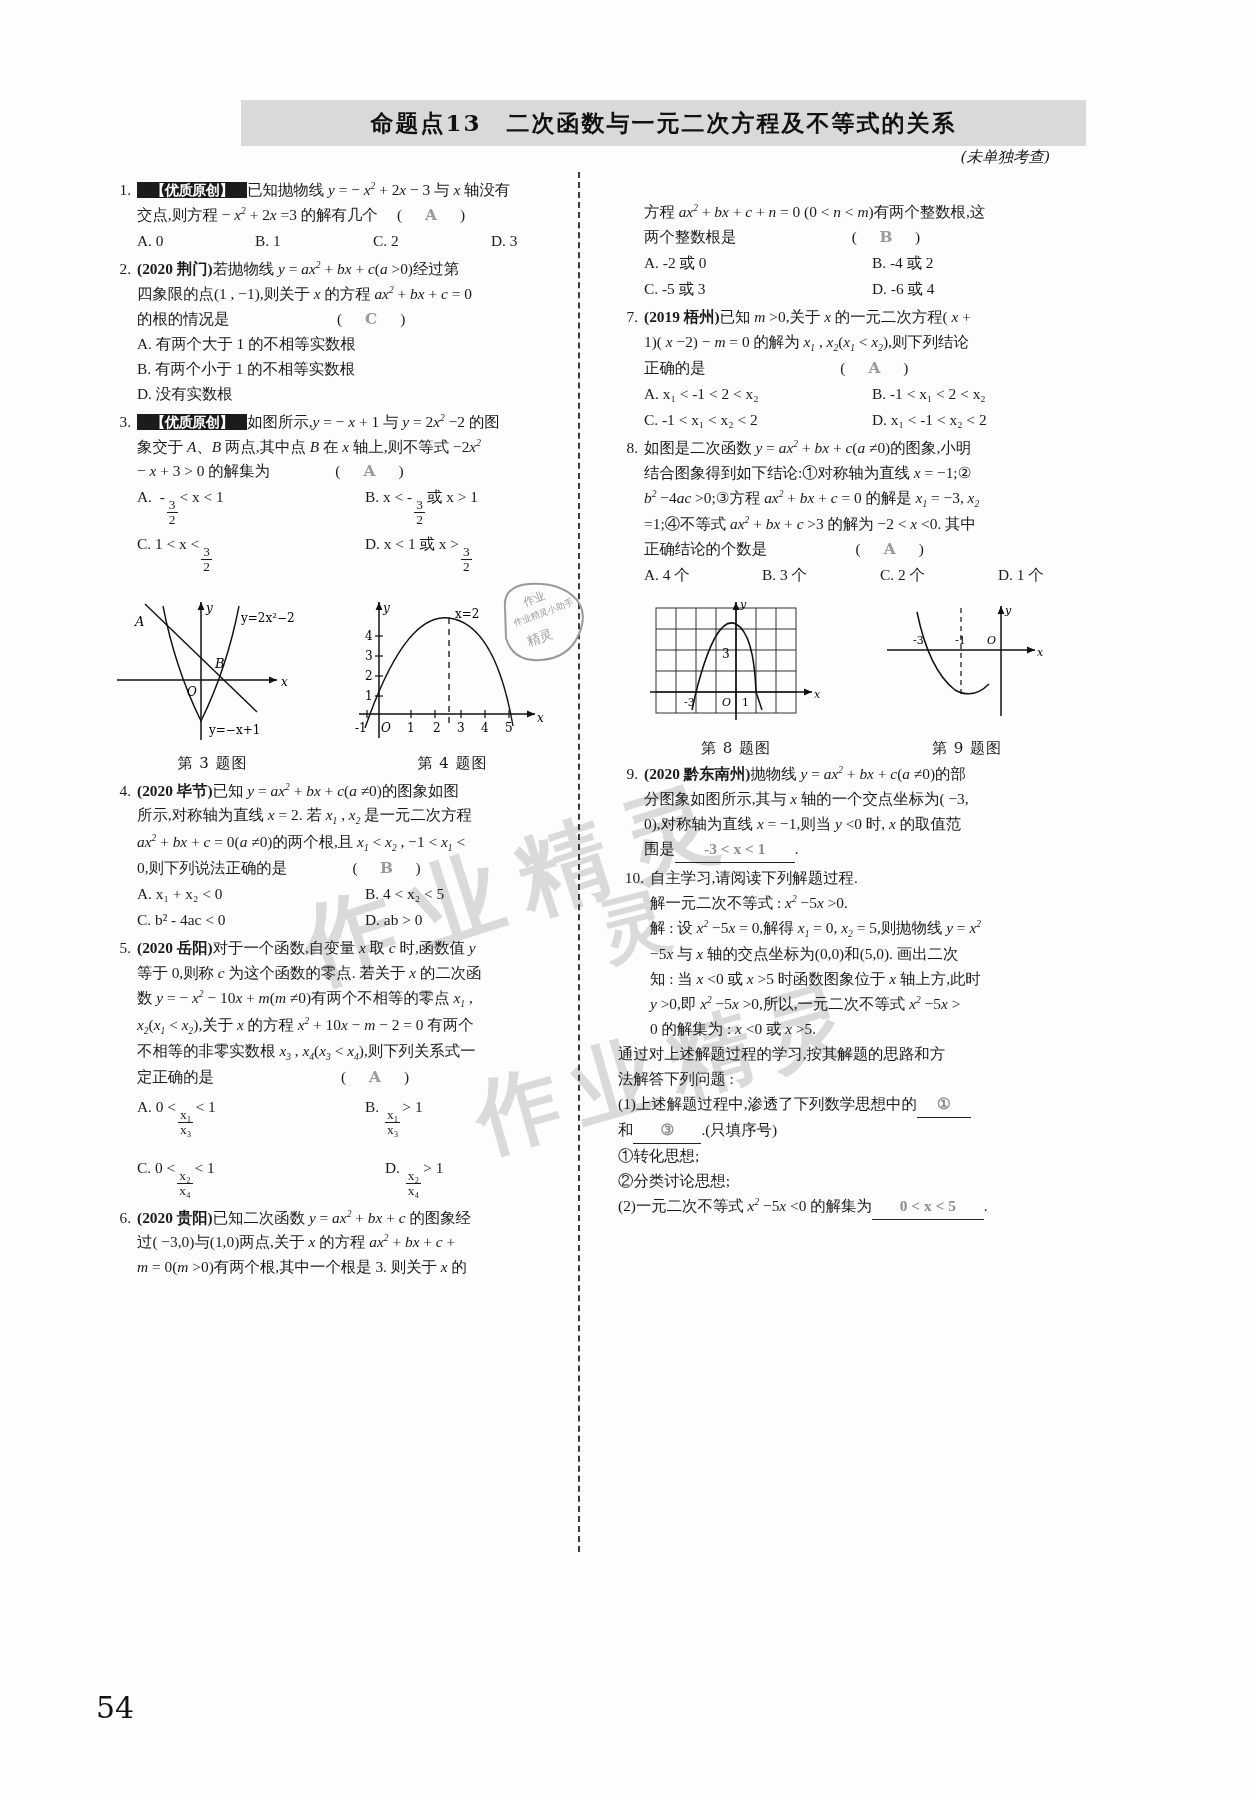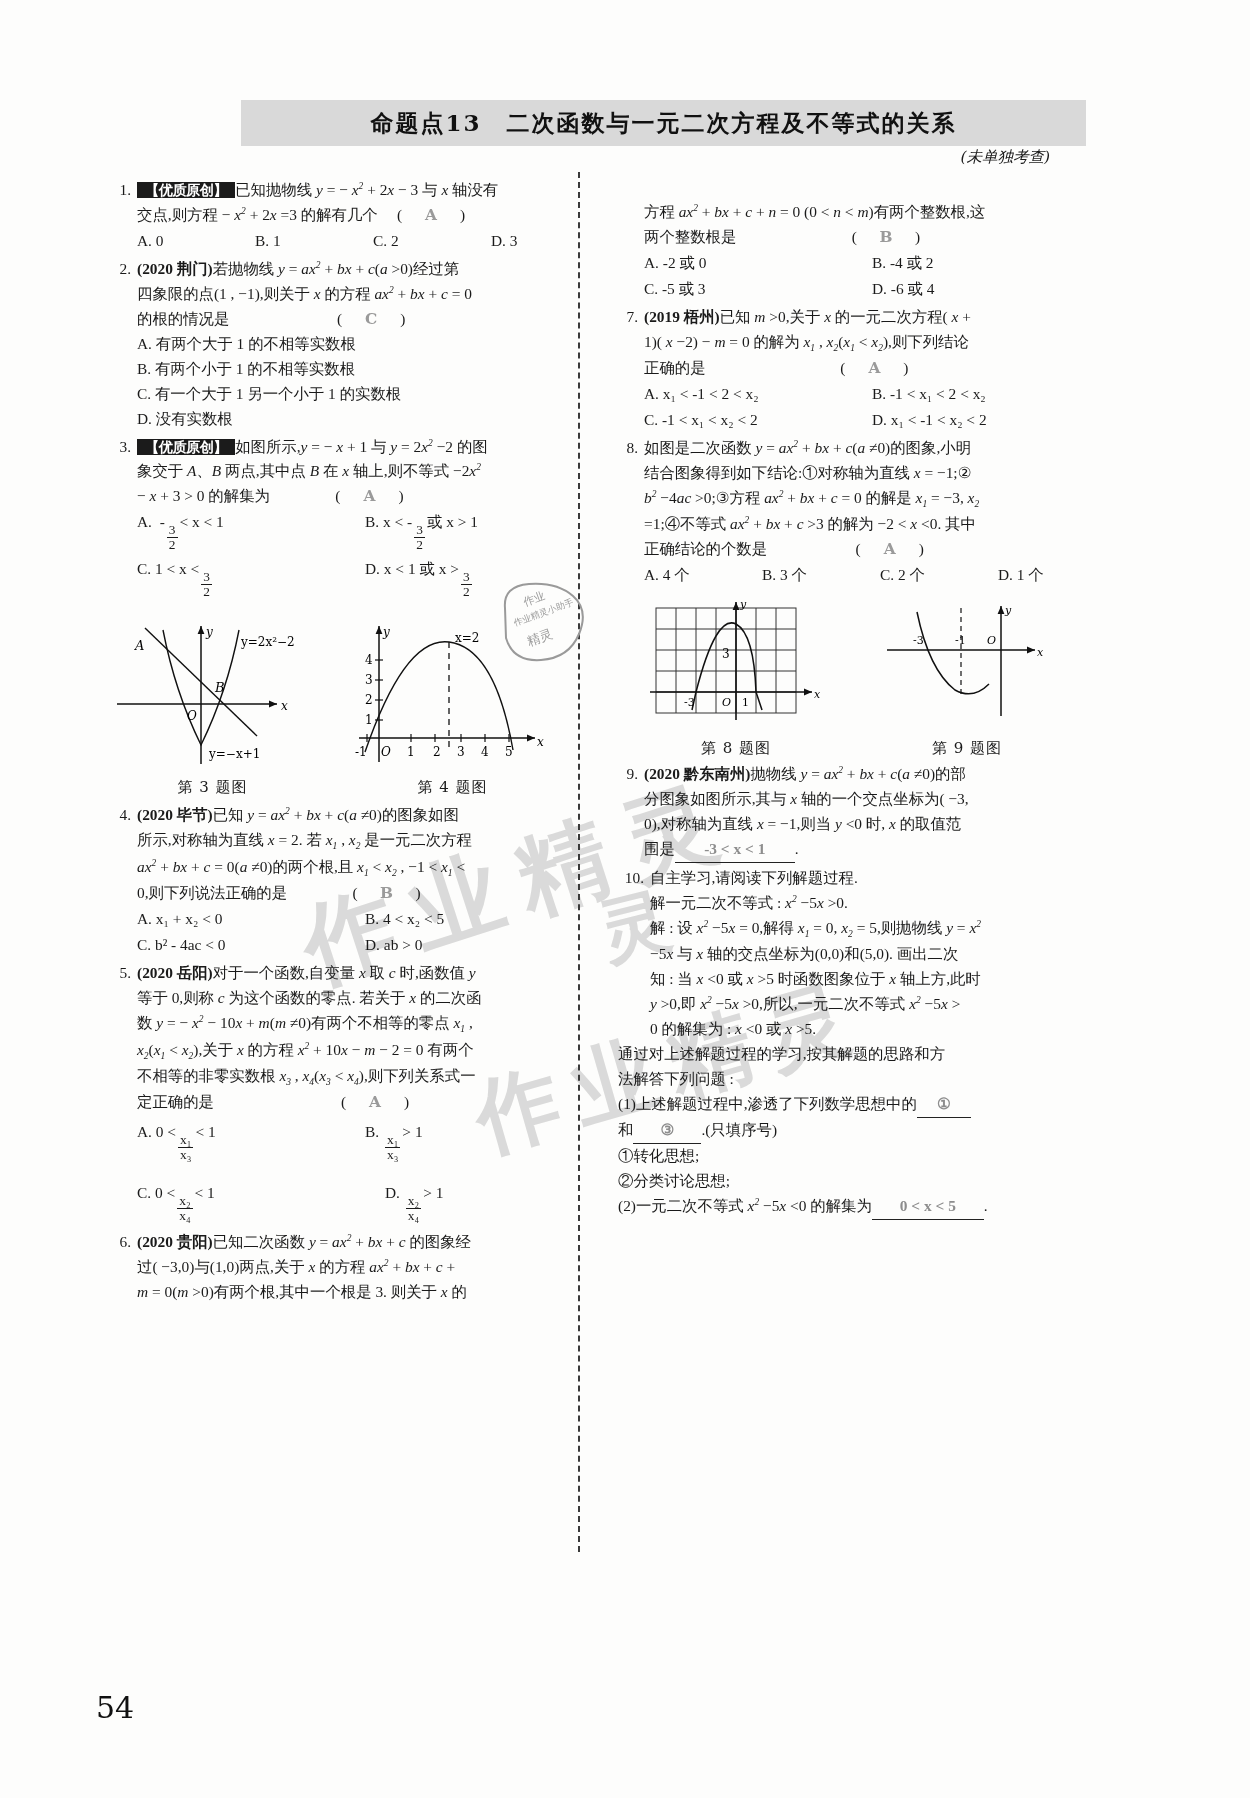--- a/index.html
+++ b/index.html
@@ -38,21 +38,21 @@
     position:absolute; left:578px; top:172px; width:0; height:1380px;
     border-left:2px dashed #3a3a3a;
   }
   
   .q { display:flex; margin-bottom:3px; font-size:15.4px; line-height:1.62; }
   .qnum { width:26px; flex:0 0 26px; text-align:right; padding-right:6px; }
   .qbody { flex:1 1 auto; }
   .ln { display:block; white-space:nowrap; }
   .tag {
     background:#1b1b1b; color:#fff; font-weight:bold;
-    padding:0px 8px; font-size:14.2px; letter-spacing:-0.5px;
+    padding:0px 14px; font-size:14.2px; letter-spacing:-0.5px;
   }
   .src { font-weight:bold; }
   i.v { font-family:"Liberation Serif", serif; font-style:italic; }
   .ans {
     display:inline-block; min-width:58px; text-align:center;
     color:#9a9a9a; font-weight:bold; font-family:"DejaVu Serif", serif;
   }
   .opt { width:118px; }
   .optrow { display:flex; margin-top:1px; }
   .half { width:228px; }
@@ -131,21 +131,20 @@
     </div>
 
     <div class="q">
       <div class="qnum">2.</div>
       <div class="qbody">
         <span class="ln"><span class="src">(2020 荆门)</span>若抛物线 <i class="v">y</i> = <i class="v">ax</i><sup class="e">2</sup> + <i class="v">bx</i> + <i class="v">c</i>(<i class="v">a</i> &gt;0)经过第</span>
         <span class="ln">四象限的点(1 , −1),则关于 <i class="v">x</i> 的方程 <i class="v">ax</i><sup class="e">2</sup> + <i class="v">bx</i> + <i class="v">c</i> = 0</span>
         <span class="ln">的根的情况是&nbsp;&nbsp;&nbsp;&nbsp;&nbsp;&nbsp;&nbsp;&nbsp;&nbsp;&nbsp;&nbsp;&nbsp;&nbsp;&nbsp;&nbsp;&nbsp;&nbsp;&nbsp;&nbsp;&nbsp;&nbsp;&nbsp;&nbsp;&nbsp;&nbsp;&nbsp;&nbsp;&nbsp;(<span class="ans">C</span>)</span>
         <span class="ln">A. 有两个大于 1 的不相等实数根</span>
         <span class="ln">B. 有两个小于 1 的不相等实数根</span>
-        <span class="ln">C. 有一个大于 1 另一个小于 1 的实数根</span>
         <span class="ln">D. 没有实数根</span>
       </div>
     </div>
 
     <div class="q">
       <div class="qnum">3.</div>
       <div class="qbody">
         <span class="ln"><span class="tag">【优质原创】</span>如图所示,<i class="v">y</i> = − <i class="v">x</i> + 1 与 <i class="v">y</i> = 2<i class="v">x</i><sup class="e">2</sup> −2 的图</span>
         <span class="ln">象交于 <i class="v">A</i>、<i class="v">B</i> 两点,其中点 <i class="v">B</i> 在 <i class="v">x</i> 轴上,则不等式 −2<i class="v">x</i><sup class="e">2</sup></span>
         <span class="ln">− <i class="v">x</i> + 3 &gt; 0 的解集为&nbsp;&nbsp;&nbsp;&nbsp;&nbsp;&nbsp;&nbsp;&nbsp;&nbsp;&nbsp;&nbsp;&nbsp;&nbsp;&nbsp;&nbsp;&nbsp;&nbsp;(<span class="ans">A</span>)</span>

